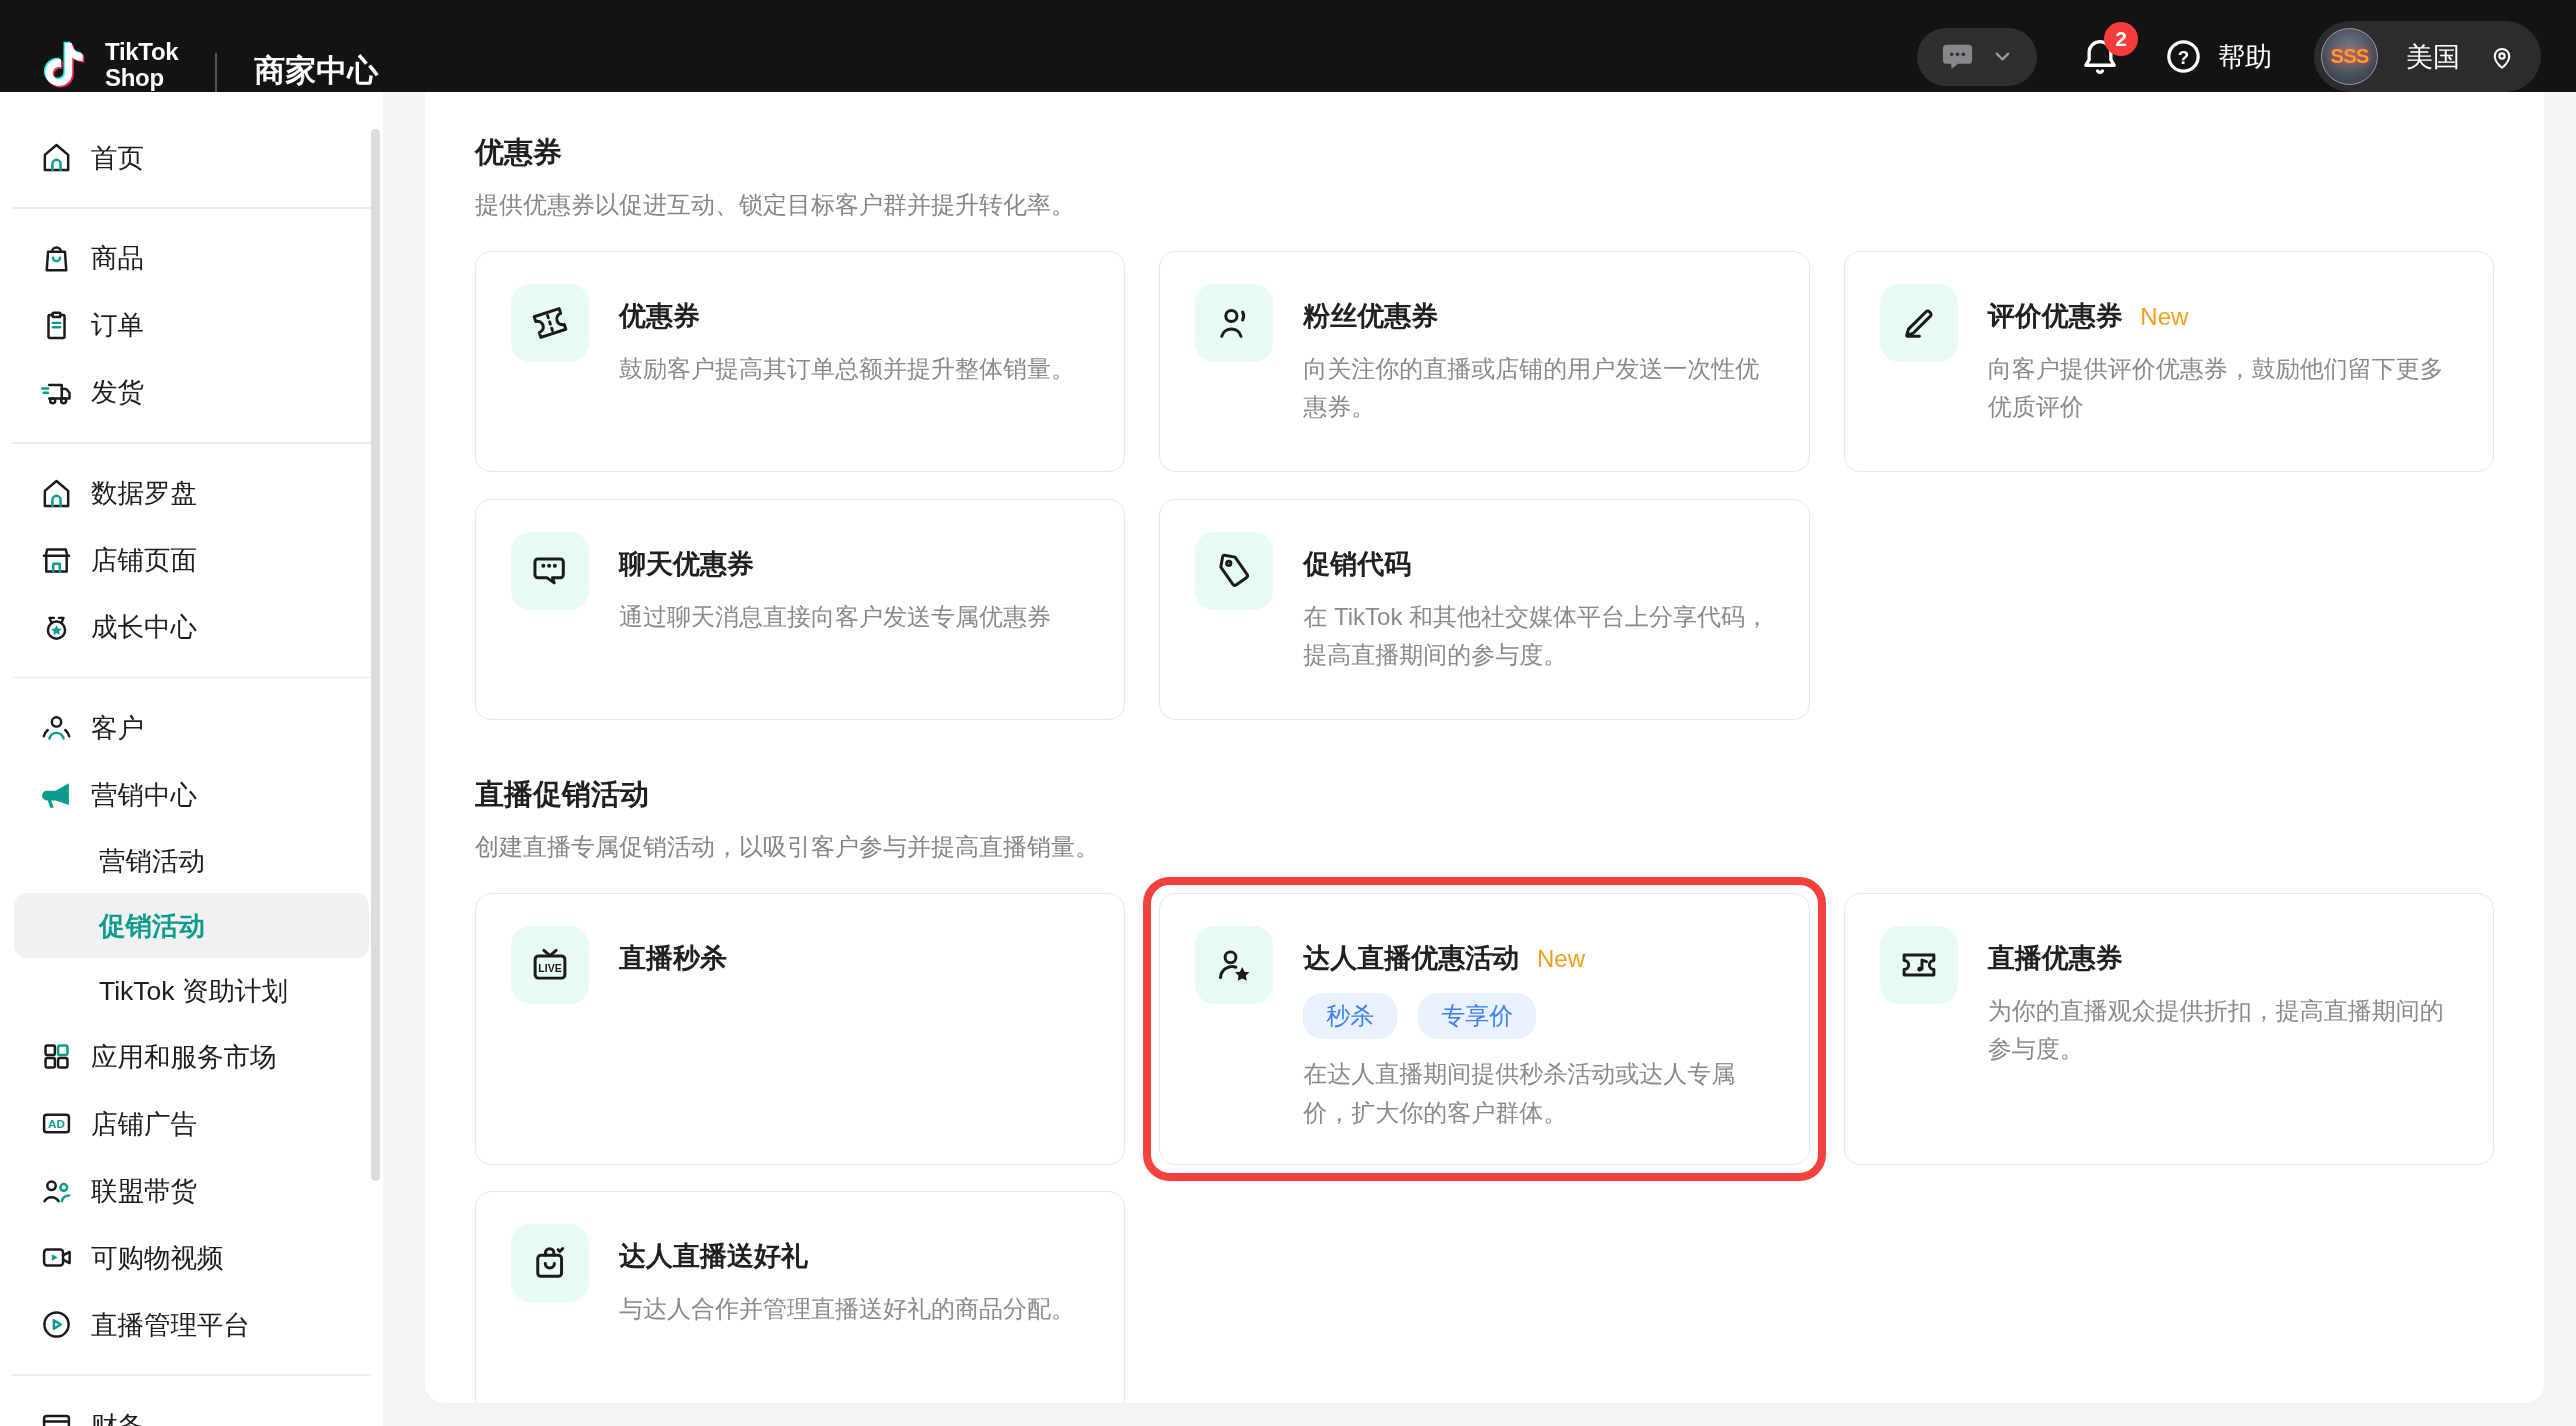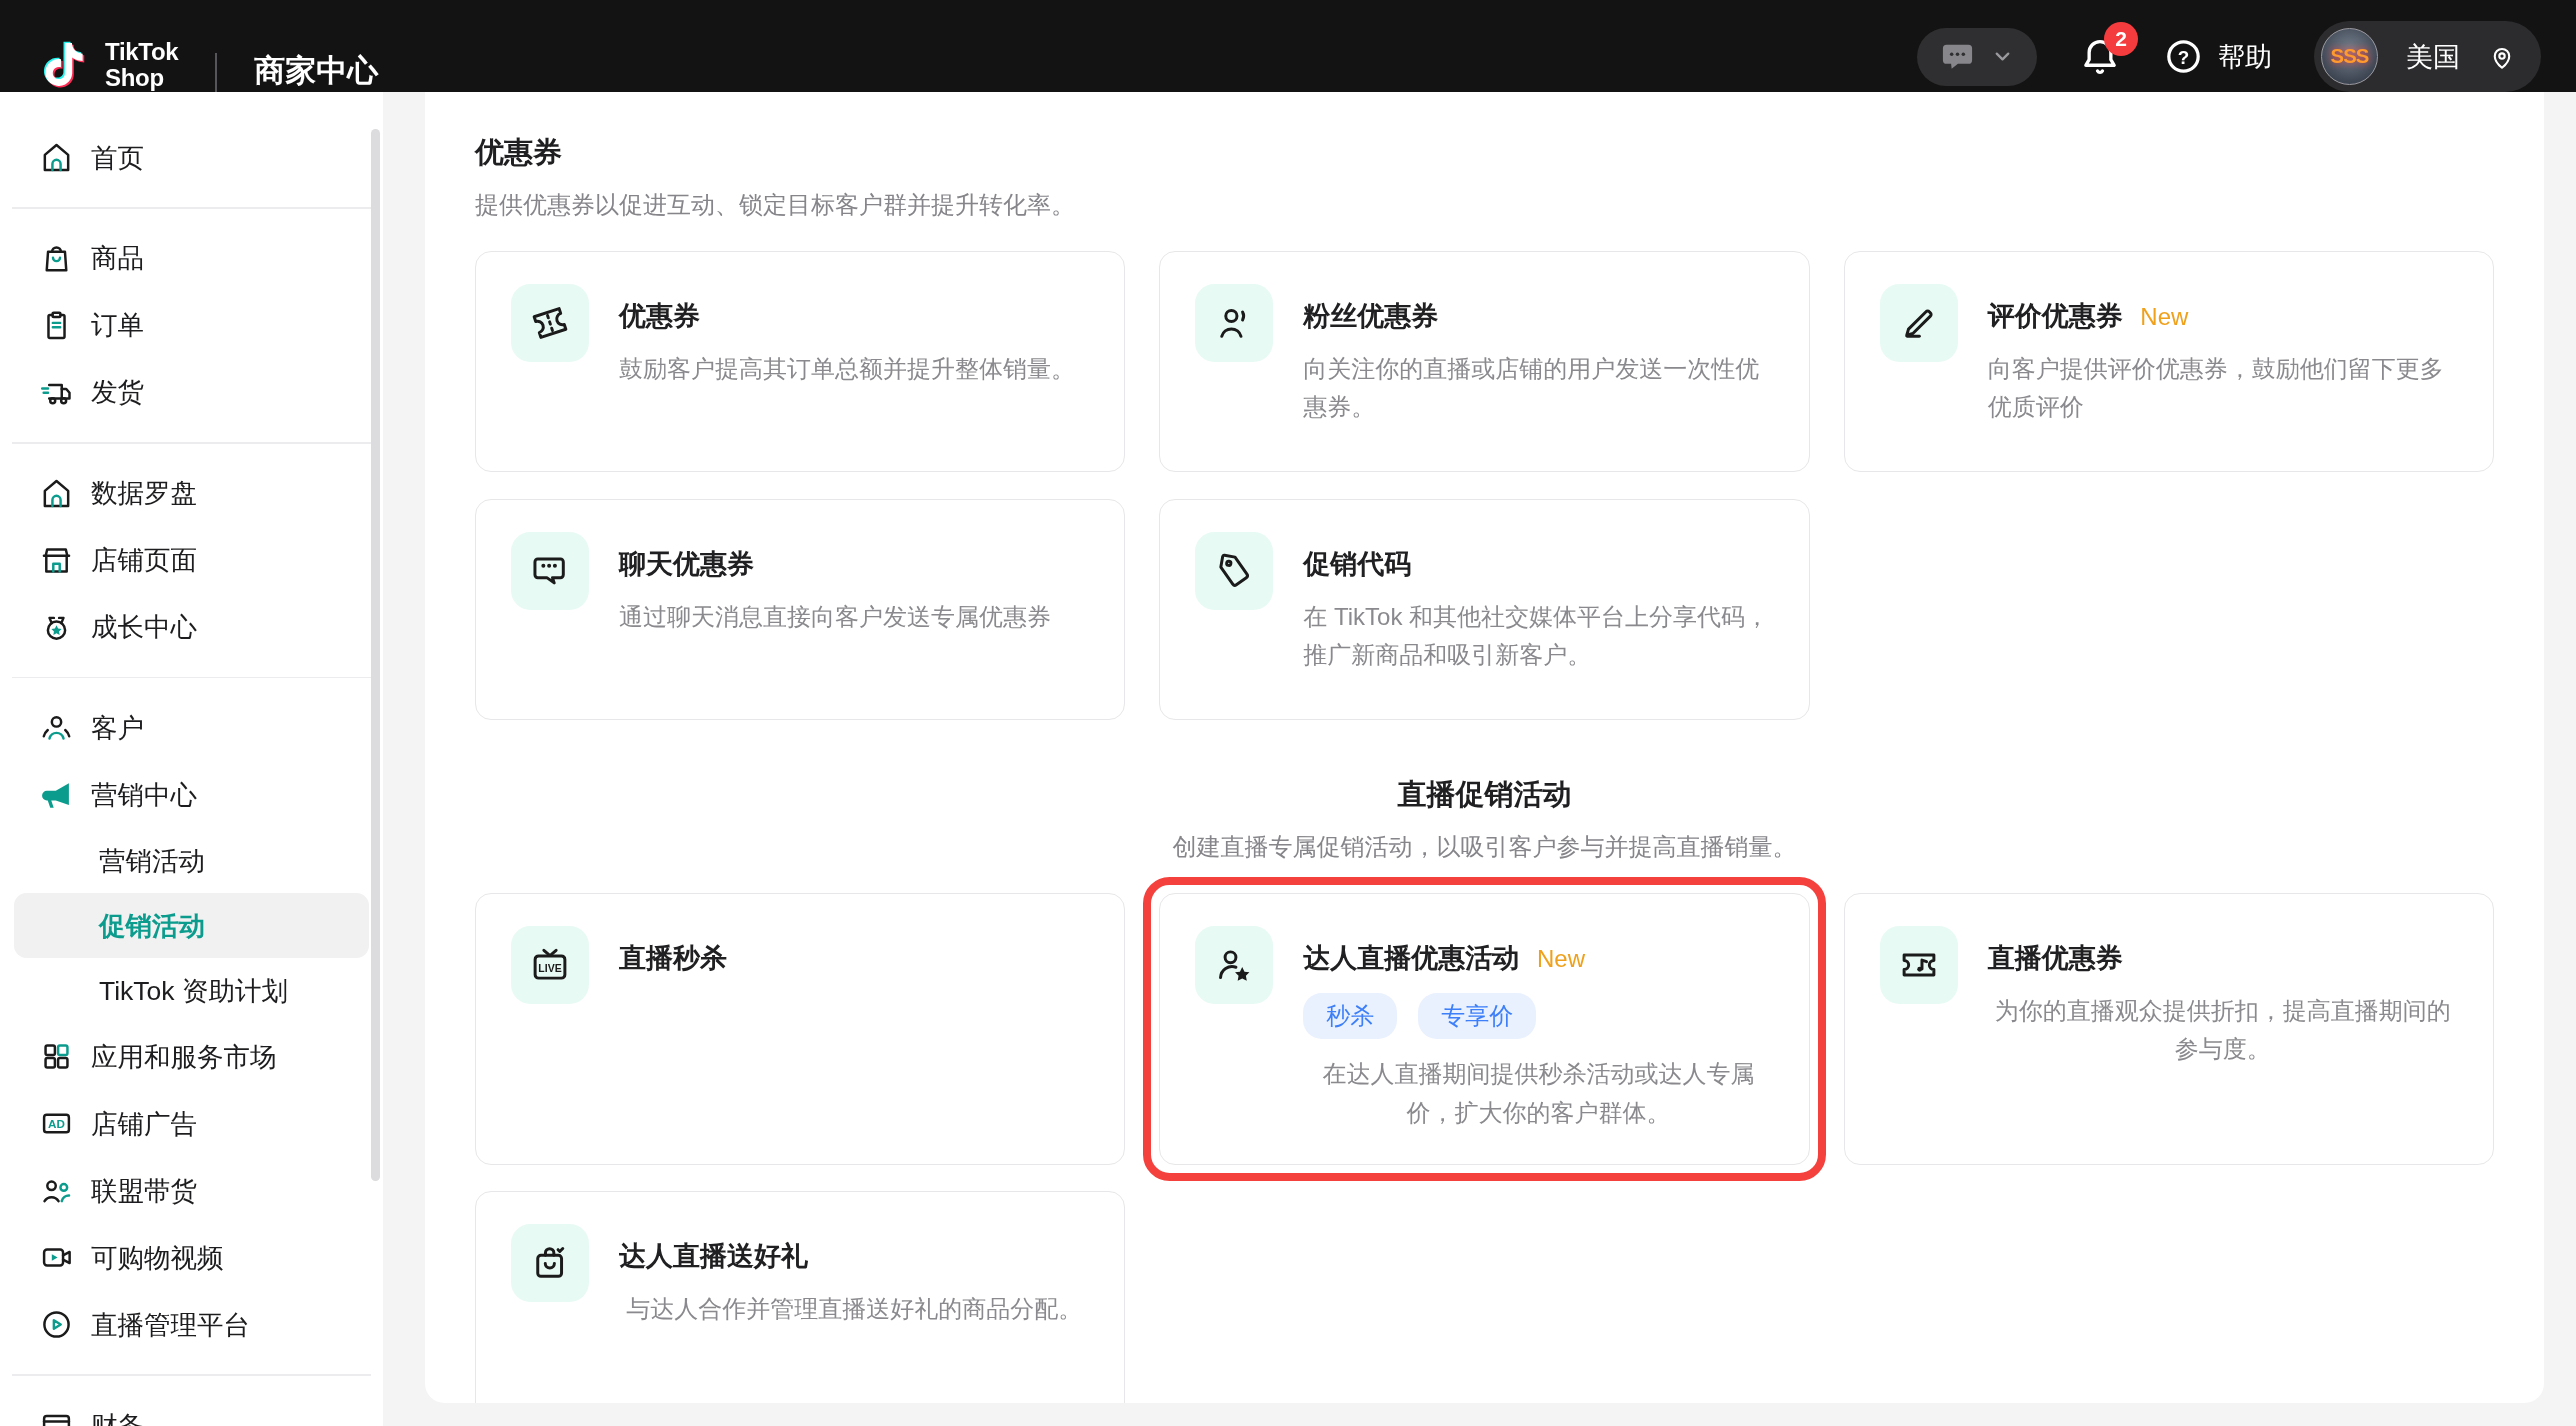--- a/index.html
+++ b/index.html
@@ -54,21 +54,21 @@
     border-radius:4.4px; background:#dcdcde; }
 
   svg { fill:none; stroke:#1b1b1b; stroke-width:1.7; stroke-linecap:round; stroke-linejoin:round; }
   svg .t { stroke:#0c9c8d; }
   svg .tf { fill:#0c9c8d; stroke:none; }
   svg .bf { fill:#1b1b1b; stroke:none; }
 
   
   .sec-title { font-size:29px; font-weight:700; color:#1f1f21; }
   .sec-desc { font-size:24px; color:#85858a; margin-top:16px; }
-  .section.second { margin-top:55px;text-align:center; }
+  .section.second { margin-top:55px; }
   .cards { display:grid; grid-template-columns:repeat(3,1fr); gap:26.5px 34px; margin-top:30px; }
   .card { border:1.8px solid #e7e7e9; border-radius:16px; padding:32px 35px; background:#fff;
     display:flex; gap:30px; min-height:221px; cursor:pointer; }
   .cards.live .card { min-height:232px; }
   .card-icon { width:78px; height:78px; border-radius:19.4px; background:#e8faf4;
     display:flex; align-items:center; justify-content:center; flex-shrink:0; }
   .card-icon svg { width:42px; height:42px; }
   .card-body { flex:1; padding-top:14px; }
   .card-title-row { display:flex; align-items:baseline; }
   .card-title { font-size:27px; font-weight:700; color:#202022; }
@@ -402,21 +402,21 @@
                 <g transform="rotate(10 12 12)">
                   <path d="M4.2 5v6.1l8.4 8.4a1.5 1.5 0 0 0 2.1 0l4.9-4.9a1.5 1.5 0 0 0 0-2.1L11.2 4.1H5.1a.9.9 0 0 0-.9.9z"></path>
                   <circle cx="8.3" cy="8.2" r="1.2"></circle>
                 </g>
               </svg>
           </div>
           <div class="card-body">
             <div class="card-title-row">
                 <span class="card-title">促销代码</span>
               </div>
-            <p class="card-desc">在 TikTok 和其他社交媒体平台上分享代码，推广新商品和吸引新客户。</p>
+            <p class="card-desc">在 TikTok 和其他社交媒体平台上分享代码，提高直播期间的参与度。</p>
           </div>
         </div>
 
       </div>
     </section>
 
     <section class="section second">
       <h2 class="sec-title">直播促销活动</h2>
       <p class="sec-desc">创建直播专属促销活动，以吸引客户参与并提高直播销量。</p>
 

